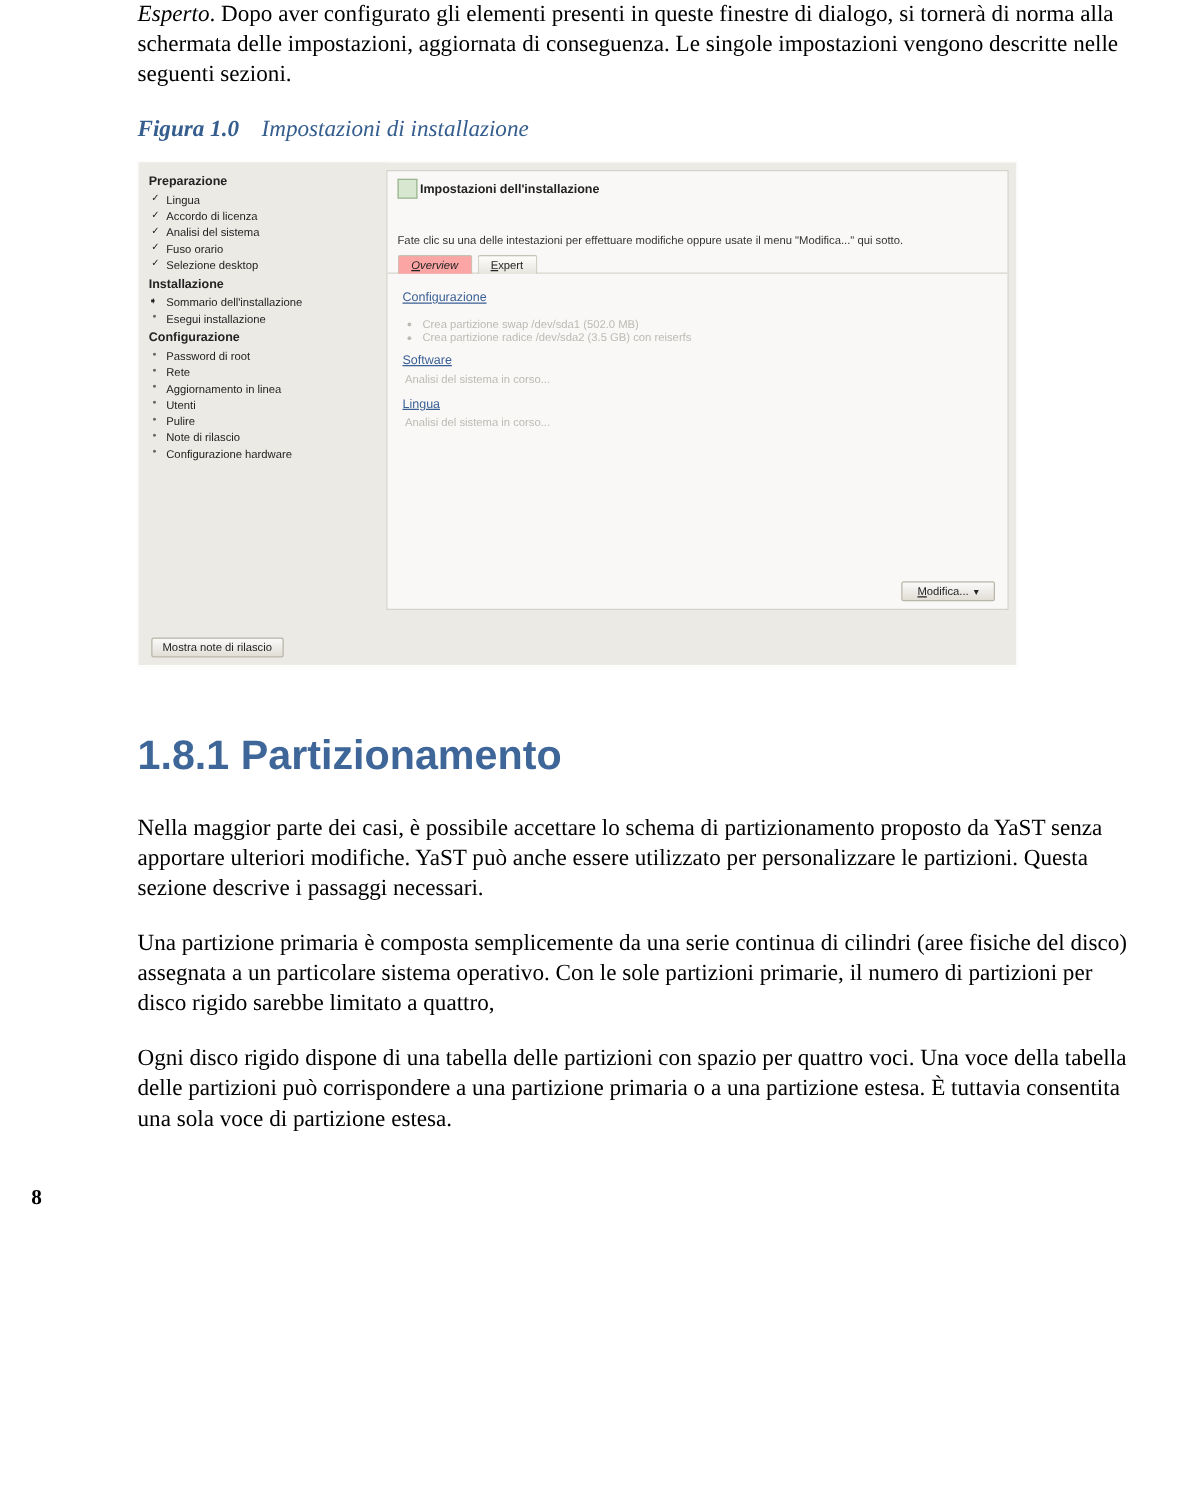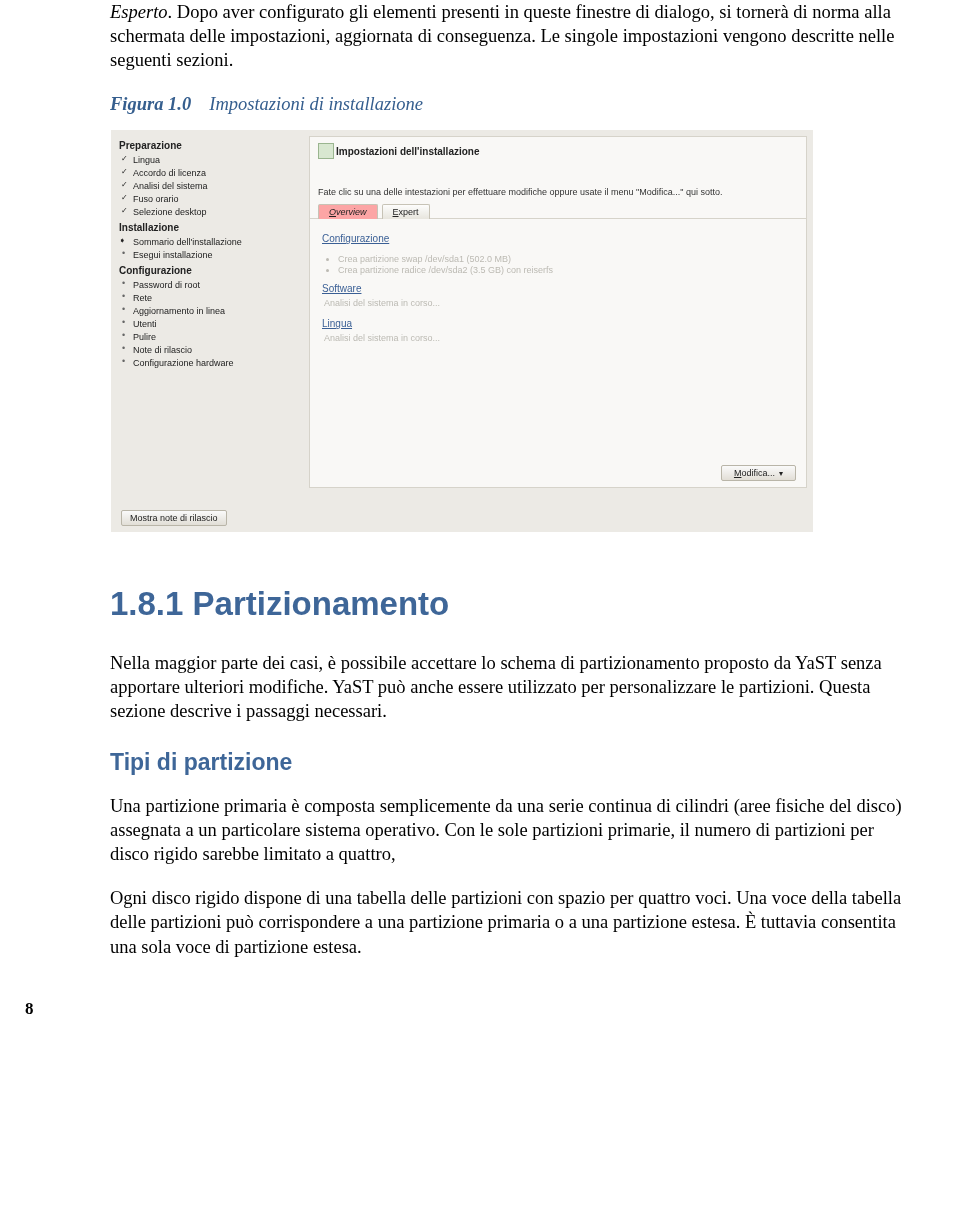--- a/index.html
+++ b/index.html
@@ -278,18 +278,17 @@
       <div class="mod-row">
         <span class="wbtn"><span class="underline-letter">M</span><span>odifica...</span><span class="dd">▾</span></span>
       </div>
     </div>
 
   </div>
 
   <h1 class="sec">1.8.1   Partizionamento</h1>
   <p class="bodytext">Nella maggior parte dei casi, è possibile accettare lo schema di partizionamento proposto da YaST senza apportare ulteriori modifiche. YaST può anche essere utilizzato per personalizzare le partizioni. Questa sezione descrive i passaggi necessari.</p>
 
-  <h2 class="sub">Tipi di partizione</h2>
   <p class="bodytext">Una partizione primaria è composta semplicemente da una serie continua di cilindri (aree fisiche del disco) assegnata a un particolare sistema operativo. Con le sole partizioni primarie, il numero di partizioni per disco rigido sarebbe limitato a quattro,</p>
   <p class="bodytext">Ogni disco rigido dispone di una tabella delle partizioni con spazio per quattro voci. Una voce della tabella delle partizioni può corrispondere a una partizione primaria o a una partizione estesa. È tuttavia consentita una sola voce di partizione estesa.</p>
 
   <div class="pageno">8</div>
 </div>
 
 </body></html>

